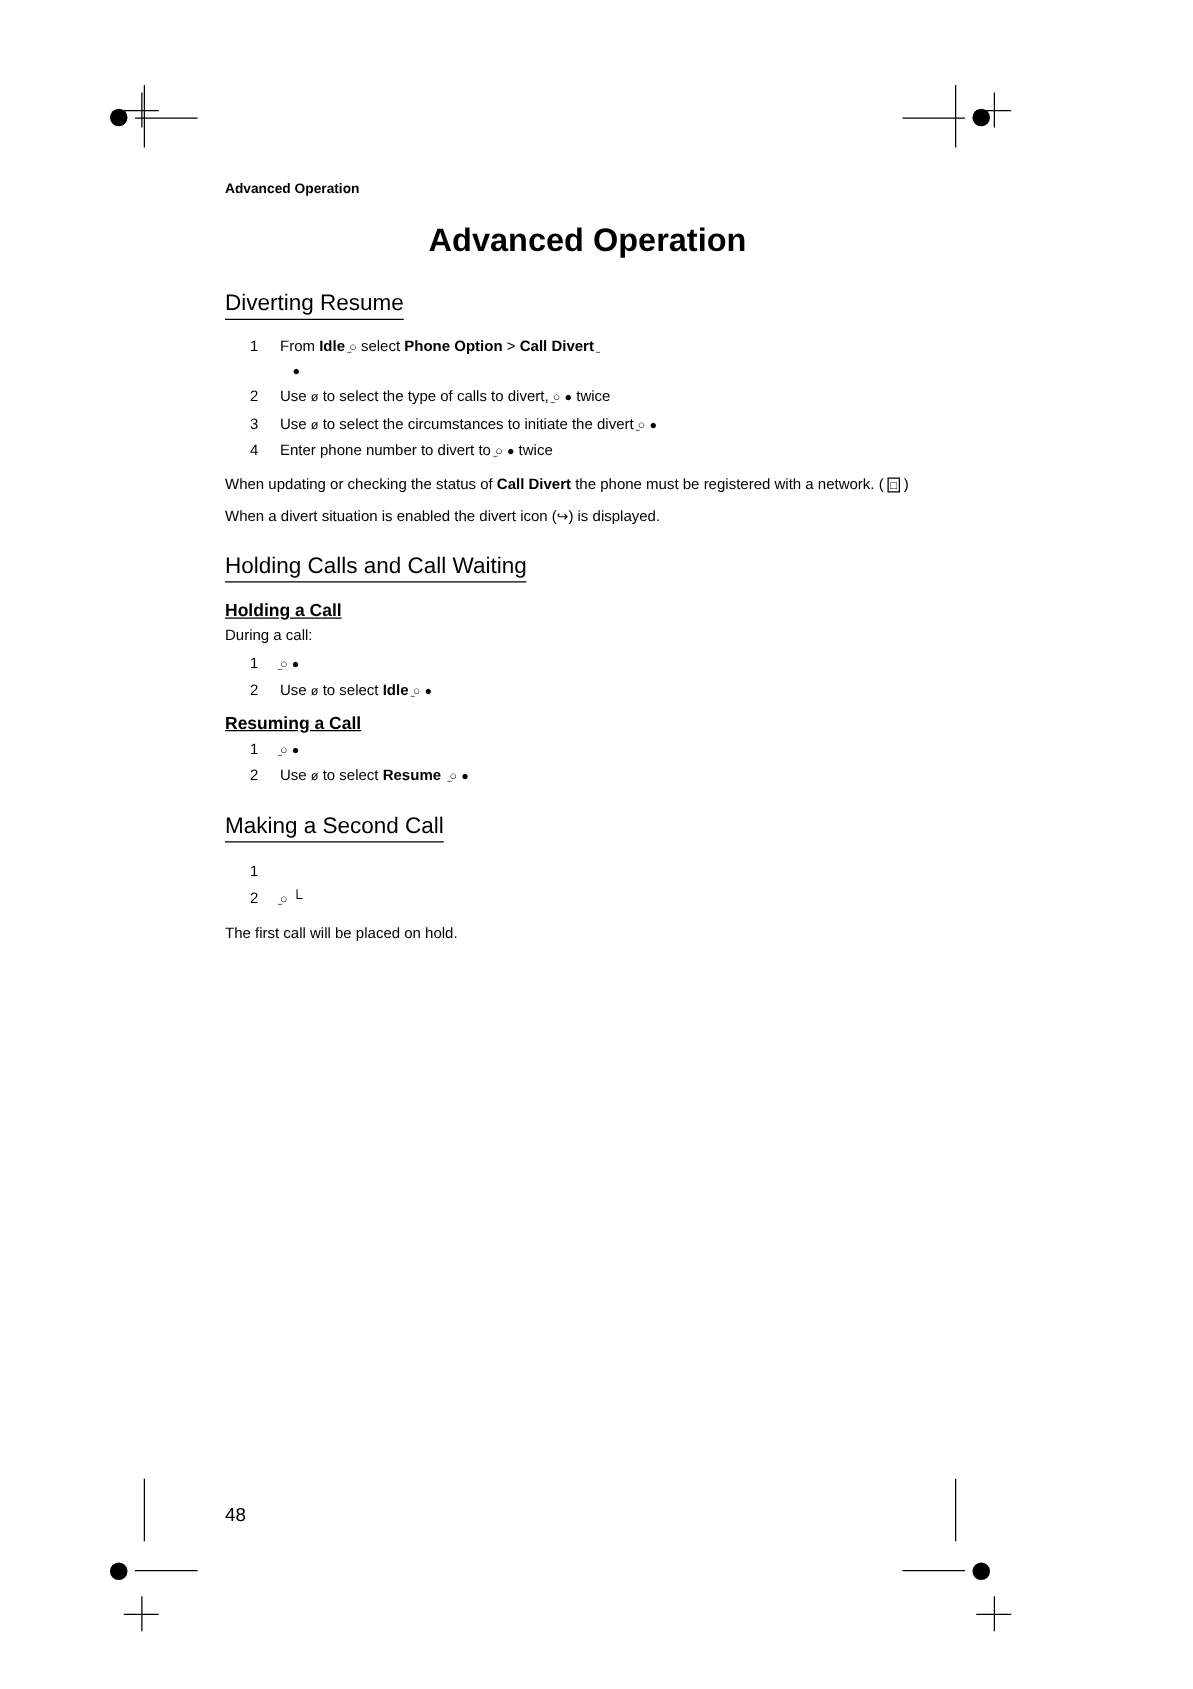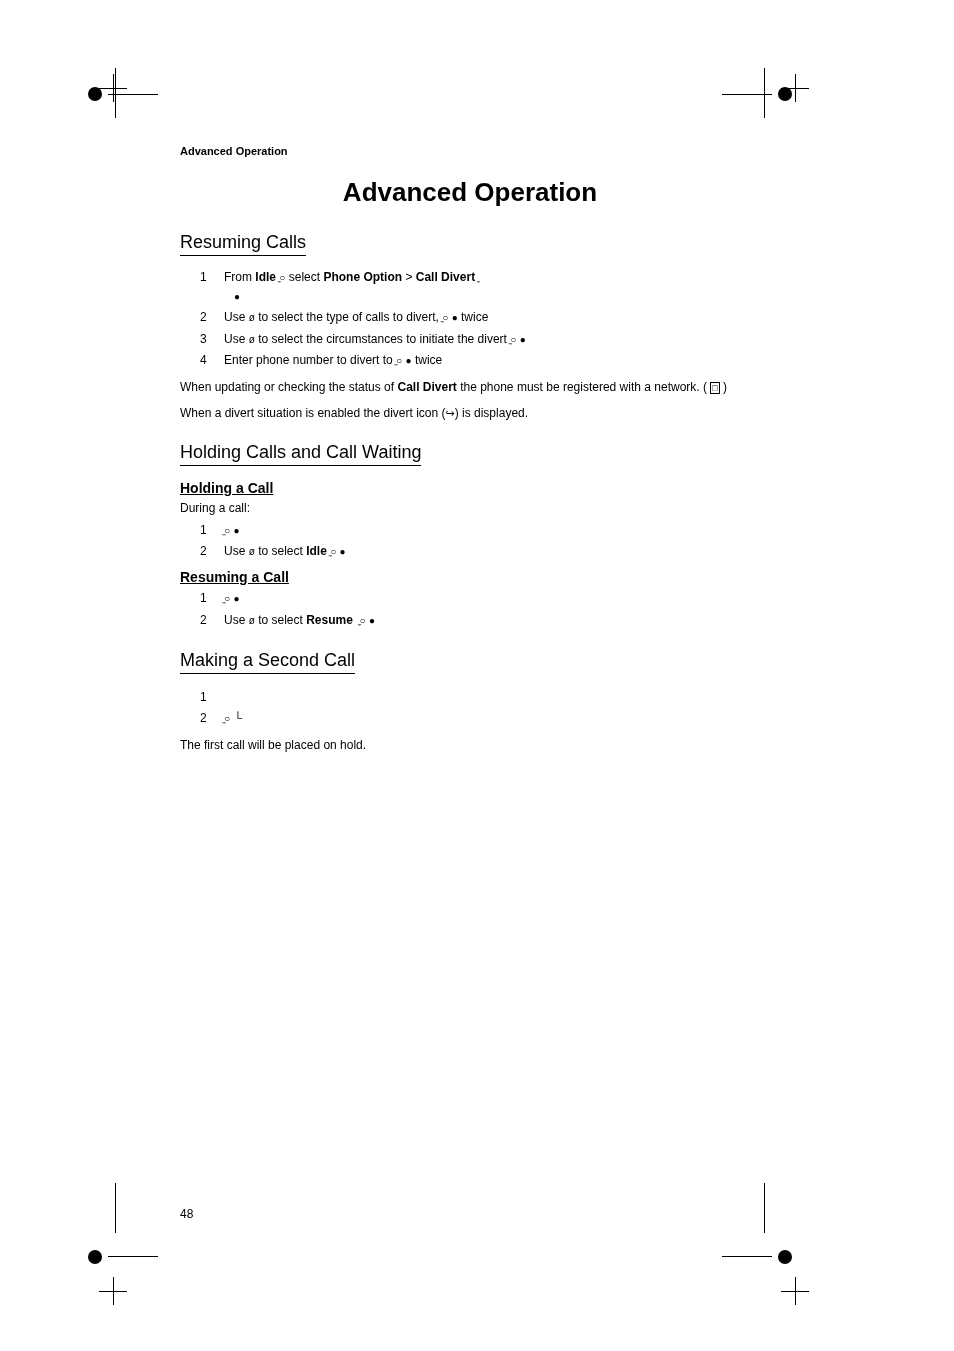--- a/index.html
+++ b/index.html
@@ -173,21 +173,21 @@
     
     .bold {
       font-weight: bold;
     }
 
     
     .page-number {
       position: absolute;
       bottom: 130px;
       left: 180px;
-      font-size: 12px;
+      font-size: 15px;
     }
   </style>
 </head>
 <body>
 
 <div class="page">
 
   <div class="filled-circle fc-tl"></div>
   <div class="filled-circle fc-tr"></div>
   <div class="filled-circle fc-bl"></div>
@@ -216,21 +216,21 @@
     <div class="crosshair"></div>
   </div>
 
   <div class="content">
 
     <div class="section-header-label">Advanced Operation</div>
 
     <h1 class="main-title">Advanced Operation</h1>
 
     <div class="section-block">
-      <div class="section-heading">Resuming Calls</div>
+      <div class="section-heading">Diverting Resume</div>
 
       <ol class="numbered-list">
         <li>
           <span class="num">1</span>
           <span>From <span class="bold">Idle</span> <span class="sym">̼</span><span class="sym">○</span> select <span class="bold">Phone Option</span> &gt; <span class="bold">Call Divert</span> <span class="sym">̼</span><br>&nbsp;&nbsp;&nbsp;<span class="sym">●</span></span>
         </li>
         <li>
           <span class="num">2</span>
           <span>Use <span class="sym">ø</span> to select the type of calls to divert, <span class="sym">̼</span><span class="sym">○</span> <span class="sym">●</span> twice</span>
         </li>

